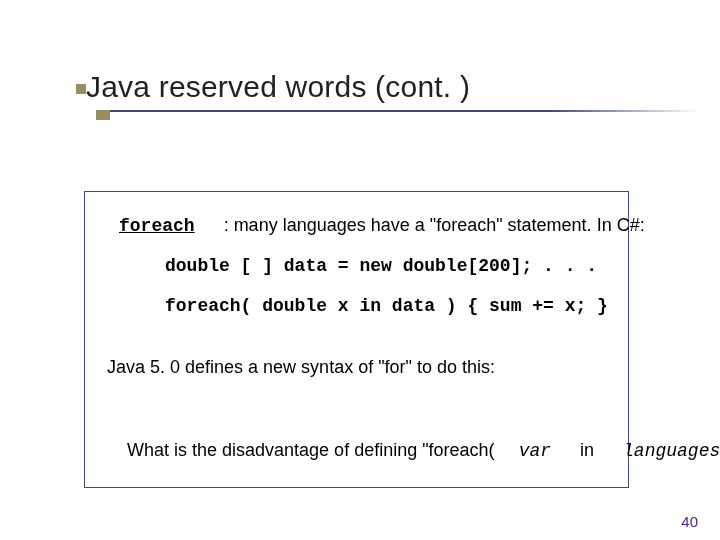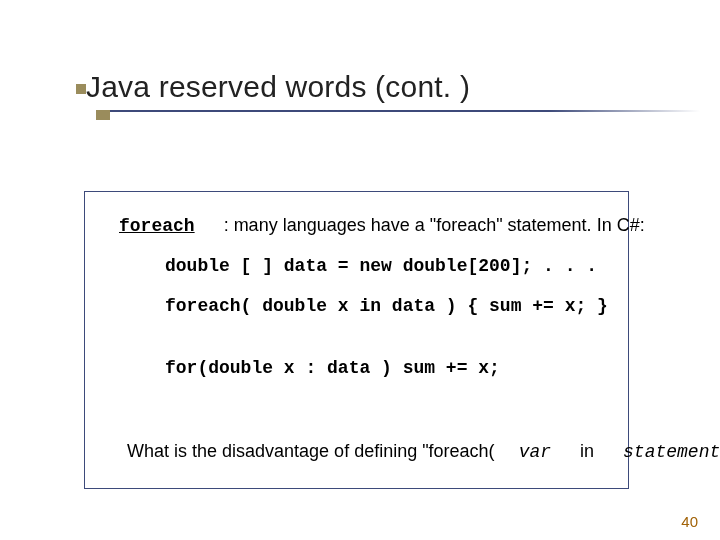--- a/index.html
+++ b/index.html
@@ -68,21 +68,21 @@
   .code { font-family: "Courier New", Courier, monospace; font-size: 18px; font-weight: bold; }
   .u { text-decoration: underline; }
   .sep { height: 10px; }
   .italic { font-style: italic; font-family: Liberation Mono, monospace; }
 
   .page-num {
     position: absolute;
     bottom: 22px;
     right: 34px;
     font-size: 15px;
-    color: #a16207;
+    color: #4c1d95;
   }
 </style>
 </head>
 <body>
 
 <div class="title-wrap">
   <div class="bullet"></div>
   <div class="title-text">Java reserved words (cont. )</div>
   <div class="title-underline"></div>
   <div class="title-accent"></div>
@@ -96,28 +96,26 @@
 
   <div class="line indent1">
     <span class="code">double [ ] data = new double[200];  . . .</span>
   </div>
   <div class="line indent1">
     <span class="code">foreach( double x in data ) { sum += x; }</span>
   </div>
 
   <div class="sep"></div>
 
-  <div class="line indent1">
-    <span class="code">for(double x : data ) sum += x;</span>
-  </div>
+  <div class="line">Java 5. 0 defines a new syntax of "for" to do this:</div>
 
   <div class="sep"></div>
 
 
   <div class="sep"></div>
 
   <div class="line" style="margin-left:20px;">
-    <span>What is the disadvantage of defining "foreach(</span><span class="italic">var</span><span> in </span><span class="italic">statement</span><span>)"?</span>
+    <span>What is the disadvantage of defining "foreach(</span><span class="italic">var</span><span> in </span><span class="italic">languages</span><span>)"?</span>
   </div>
 
 </div>
 
 <div class="page-num">40</div>
 
 </body></html>

